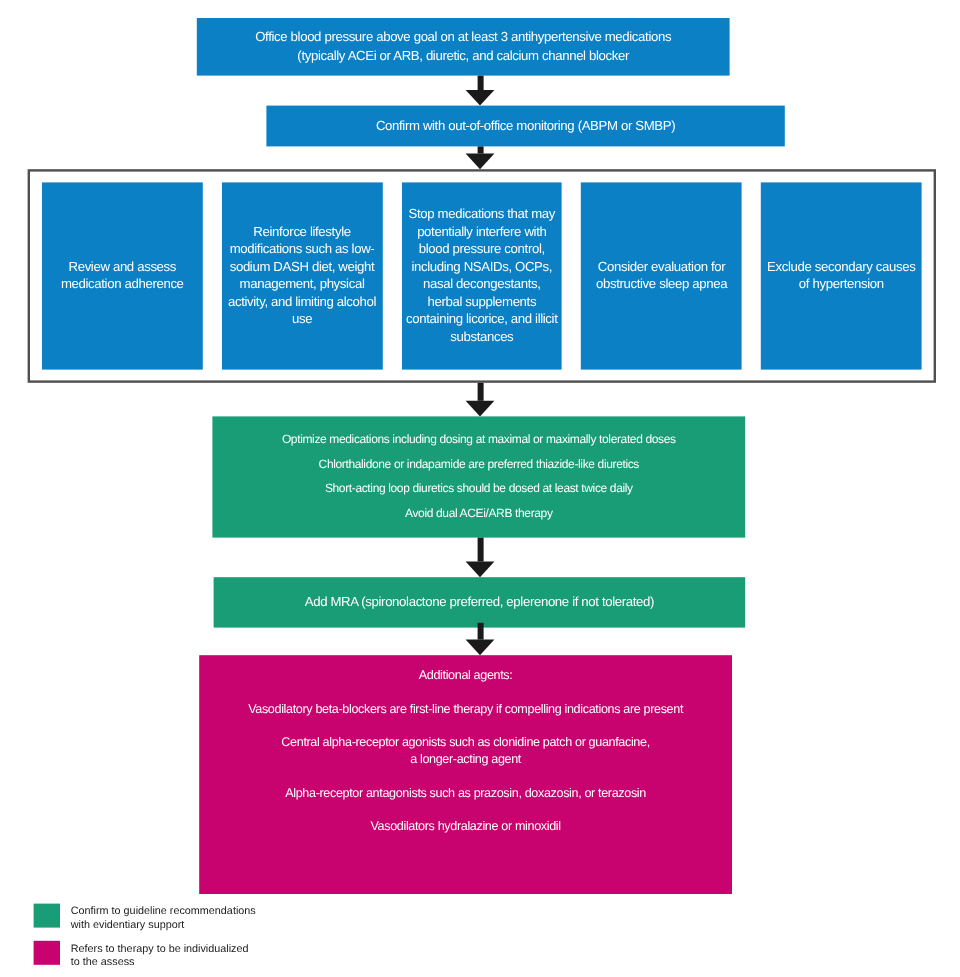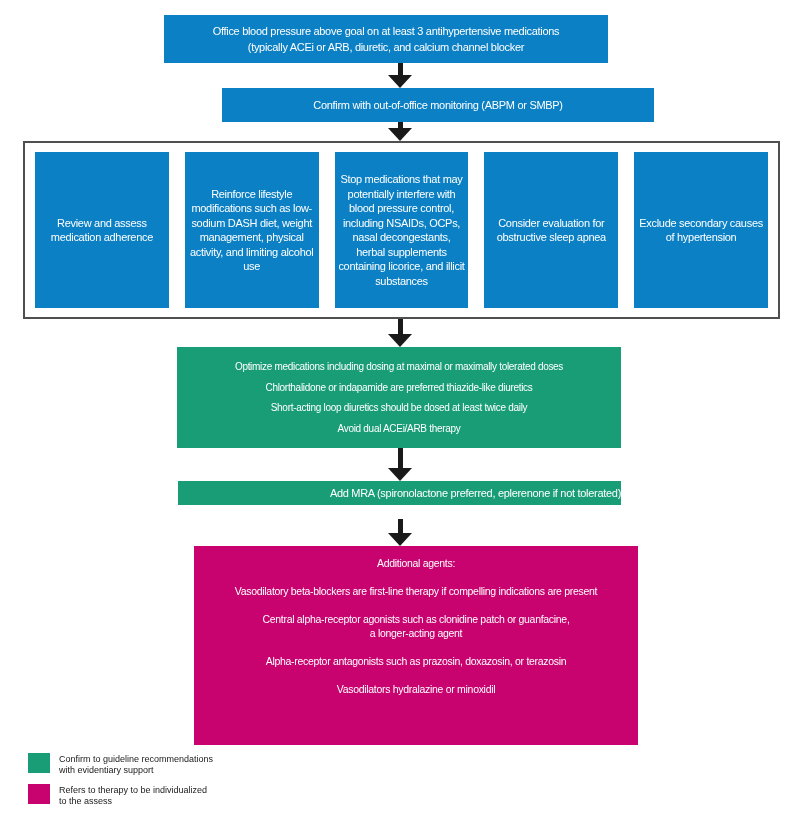--- a/index.html
+++ b/index.html
@@ -27,23 +27,23 @@
     display:flex; gap:16px; padding:9px 10px; background:#ffffff;
   }
   .panel-box {
     flex:1; background:#0c80c4; color:#ffffff;
     display:flex; align-items:center; justify-content:center;
     text-align:center; font-size:11px; line-height:14.5px;
     letter-spacing:-0.3px; padding:0 3px; box-sizing:border-box;
   }
 
   #optimize { left:177px; top:347px; width:444px; height:101px; font-size:10px; justify-content:space-evenly; padding:4px 8px; }
-  #mra      { left:178px; top:481px; width:443px; height:24px;  font-size:11px;align-items:flex-end; }
+  #mra      { left:178px; top:481px; width:443px; height:42px;  font-size:11px; }
 
-  #agents   { left:194px; top:546px; width:444px; height:199px; font-size:10.5px;
+  #agents   { left:166px; top:546px; width:444px; height:199px; font-size:10.5px;
               display:block; padding:10px 8px 0; text-align:center; }
   #agents .l   { line-height:14px; }
   #agents .gap { margin-bottom:14px; }
 
   
   .arrow { position:absolute; left:388px; width:24px; display:flex; flex-direction:column; align-items:center; }
   .arrow .stem { width:5px; flex:1; background:#1a1a1a; }
   .arrow .head { width:0; height:0; border-left:12px solid transparent; border-right:12px solid transparent; border-top:13px solid #1a1a1a; }
   #arrow1 { top:63px;  height:25px; }
   #arrow2 { top:122px; height:19px; }

